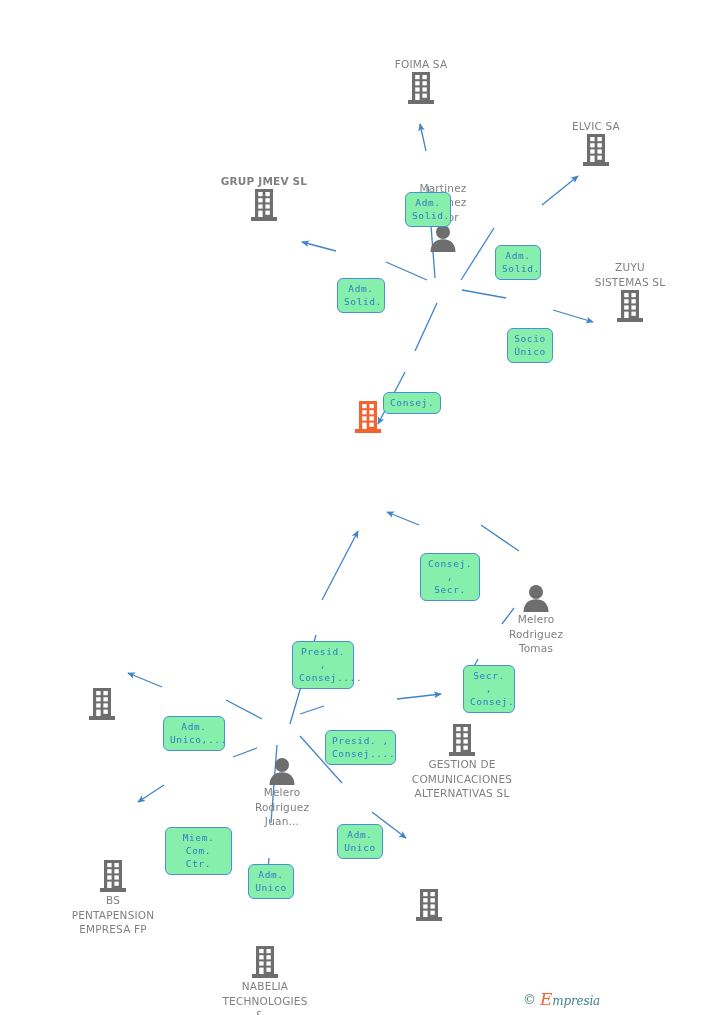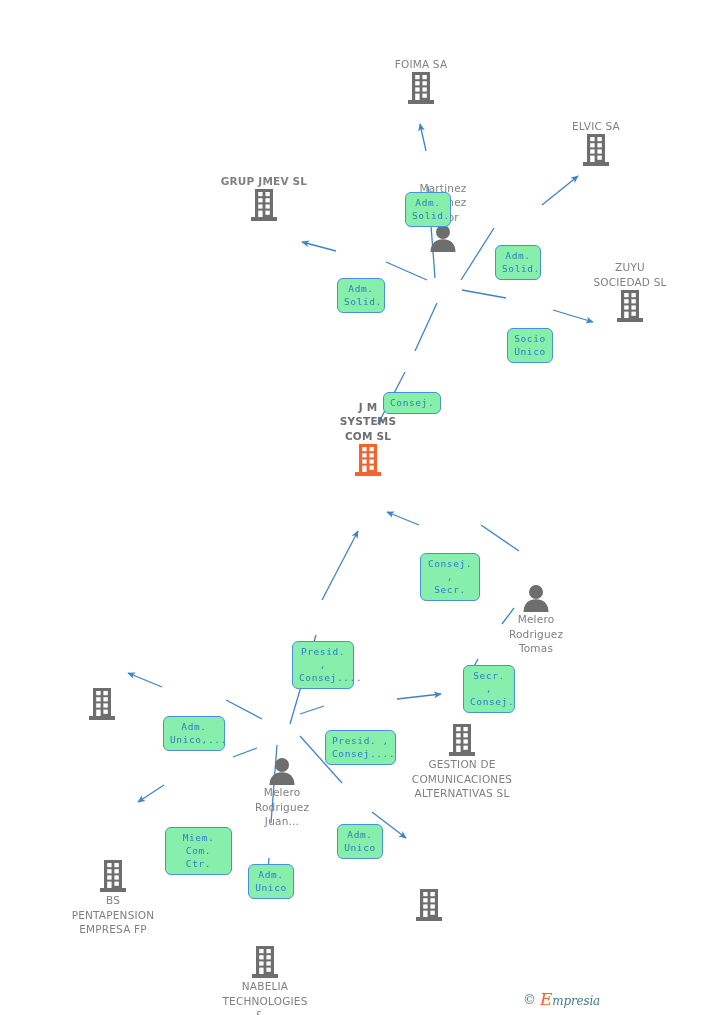--- a/index.html
+++ b/index.html
@@ -133,21 +133,21 @@
             <rect x="15.4" y="10.2" width="4.4" height="4.2" fill="#fff"></rect>
             <rect x="8.2" y="16.4" width="4.4" height="4.2" fill="#fff"></rect>
             <rect x="15.4" y="16.4" width="4.4" height="4.2" fill="#fff"></rect>
             <rect x="8.2" y="22.6" width="4.4" height="6.4" fill="#fff"></rect>
             <rect x="15.4" y="22.6" width="4.4" height="4.2" fill="#fff"></rect>
             <rect x="1" y="29" width="26" height="4" fill="#6e6e6e"></rect>
           </svg></span>
       </div>
       <div class="node" style="left: 630px; top: 260px;">
         <div class="caption">ZUYU
-SOCIEDAD SL</div>
+SISTEMAS SL</div>
         <span class="icon-wrap"><svg width="28" height="34" viewBox="0 0 28 34" xmlns="http://www.w3.org/2000/svg">
             <rect x="5" y="1" width="18" height="28" fill="#6e6e6e"></rect>
             <rect x="8.2" y="4" width="4.4" height="4.2" fill="#fff"></rect>
             <rect x="15.4" y="4" width="4.4" height="4.2" fill="#fff"></rect>
             <rect x="8.2" y="10.2" width="4.4" height="4.2" fill="#fff"></rect>
             <rect x="15.4" y="10.2" width="4.4" height="4.2" fill="#fff"></rect>
             <rect x="8.2" y="16.4" width="4.4" height="4.2" fill="#fff"></rect>
             <rect x="15.4" y="16.4" width="4.4" height="4.2" fill="#fff"></rect>
             <rect x="8.2" y="22.6" width="4.4" height="6.4" fill="#fff"></rect>
             <rect x="15.4" y="22.6" width="4.4" height="4.2" fill="#fff"></rect>
@@ -157,23 +157,20 @@
       <div class="node" style="left: 443px; top: 180.5px;">
         <div class="caption">Martinez
 Martinez
 Victor</div>
         <span class="icon-wrap"><svg width="30" height="28" viewBox="0 0 30 28" xmlns="http://www.w3.org/2000/svg">
             <circle cx="15" cy="8" r="7" fill="#6e6e6e"></circle>
             <path d="M2.5,28 C2.5,19.2 8,15.2 15,15.2 C22,15.2 27.5,19.2 27.5,28 Z" fill="#6e6e6e"></path>
           </svg></span>
       </div>
       <div class="node focus" style="left: 368px; top: 399.5px;">
-        <div class="caption">J M
-SYSTEMS
-COM SL</div>
         <span class="icon-wrap"><svg width="28" height="34" viewBox="0 0 28 34" xmlns="http://www.w3.org/2000/svg">
             <rect x="5" y="1" width="18" height="28" fill="#f4622d"></rect>
             <rect x="8.2" y="4" width="4.4" height="4.2" fill="#fff"></rect>
             <rect x="15.4" y="4" width="4.4" height="4.2" fill="#fff"></rect>
             <rect x="8.2" y="10.2" width="4.4" height="4.2" fill="#fff"></rect>
             <rect x="15.4" y="10.2" width="4.4" height="4.2" fill="#fff"></rect>
             <rect x="8.2" y="16.4" width="4.4" height="4.2" fill="#fff"></rect>
             <rect x="15.4" y="16.4" width="4.4" height="4.2" fill="#fff"></rect>
             <rect x="8.2" y="22.6" width="4.4" height="6.4" fill="#fff"></rect>
             <rect x="15.4" y="22.6" width="4.4" height="4.2" fill="#fff"></rect>

